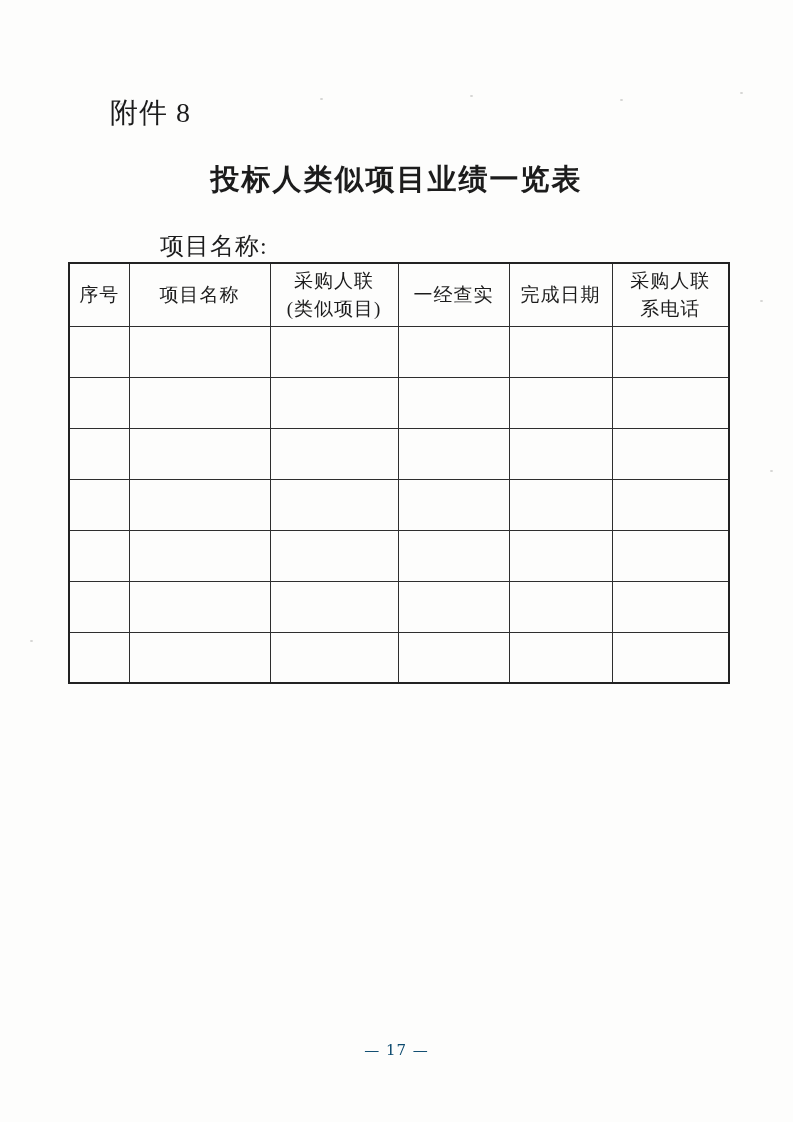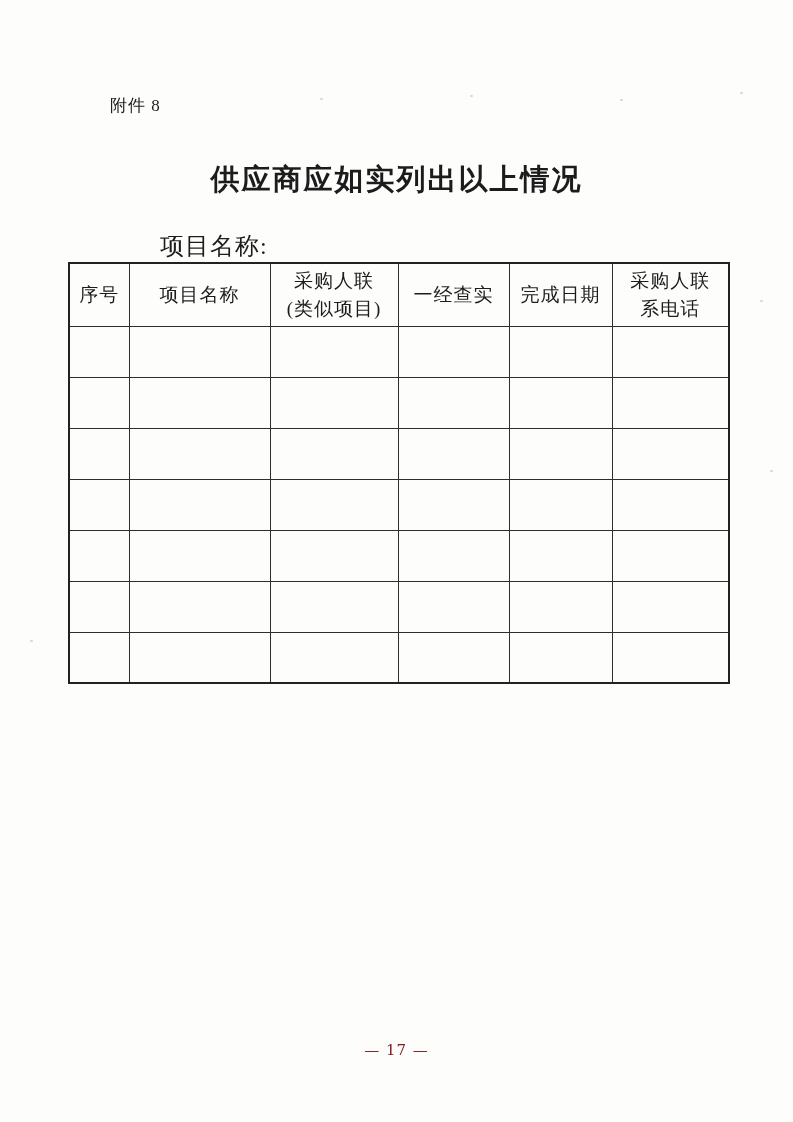--- a/index.html
+++ b/index.html
@@ -12,21 +12,21 @@
     font-family: "Liberation Serif", "DejaVu Serif", serif;
     color: #1c1c1c;
     overflow: hidden;
   }
   .page { position: absolute; inset: 0; }
 
   .attachment-label {
     position: absolute;
     left: 110px;
     top: 94px;
-    font-size: 17px;
+    font-size: 28px;
     letter-spacing: 1px;
   }
   .doc-title {
     position: absolute;
     left: 0;
     top: 160px;
     width: 100%;
     text-align: center;
     font-size: 29px;
     font-weight: bold;
@@ -77,21 +77,21 @@
   .note-line { white-space: nowrap; }
   .note-line.indent-2 { padding-left: 57px; }
 
   .page-number {
     position: absolute;
     left: 0;
     top: 1041px;
     width: 100%;
     text-align: center;
     font-size: 15px;
-    color: #7f1d1d;
+    color: #0c4a6e;
     letter-spacing: 1px;
     font-family: "DejaVu Serif", serif;
   }
 
   
   .speckle {
     position: absolute;
     width: 3px; height: 2px;
     background: #b9b9b6;
     border-radius: 50%;
@@ -107,21 +107,21 @@
   <span class="speckle" style="left:320px;top:98px"></span>
   <span class="speckle" style="left:470px;top:95px"></span>
   <span class="speckle" style="left:620px;top:99px"></span>
   <span class="speckle" style="left:740px;top:92px"></span>
   <span class="speckle" style="left:760px;top:300px"></span>
   <span class="speckle" style="left:770px;top:470px"></span>
   <span class="speckle" style="left:30px;top:640px"></span>
 
   <div class="attachment-label">附件 8</div>
 
-  <div class="doc-title">供应商应如实列出以上情况</div>
+  <div class="doc-title">投标人类似项目业绩一览表</div>
 
   <div class="project-name-label">项目名称:</div>
 
   <table class="perf-table">
     <colgroup>
       <col style="width:60px">
       <col style="width:141px">
       <col style="width:128px">
       <col style="width:111px">
       <col style="width:103px">

